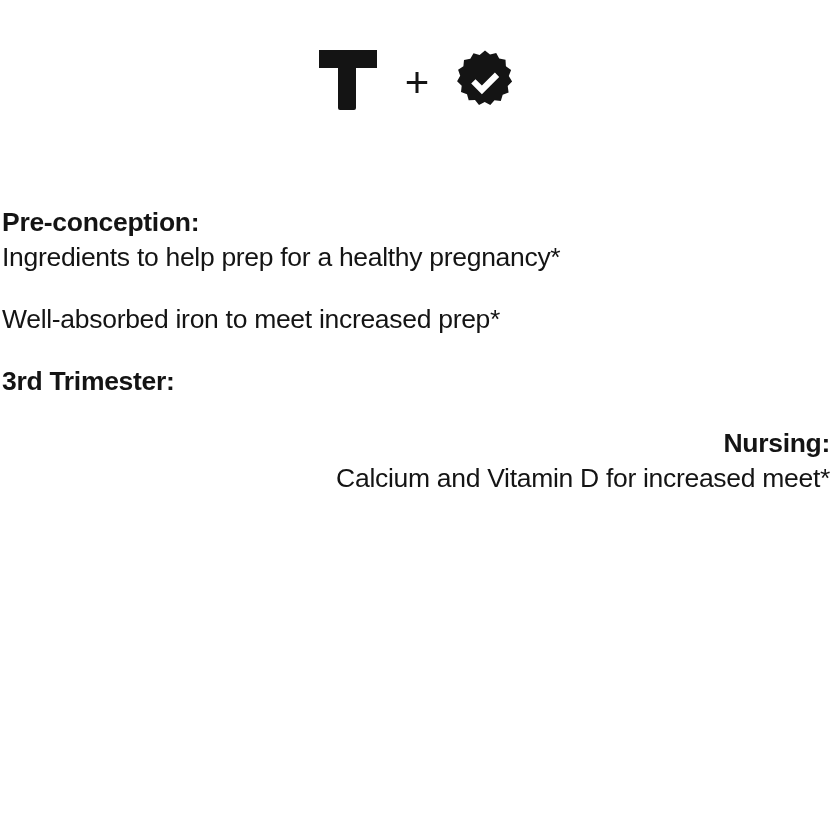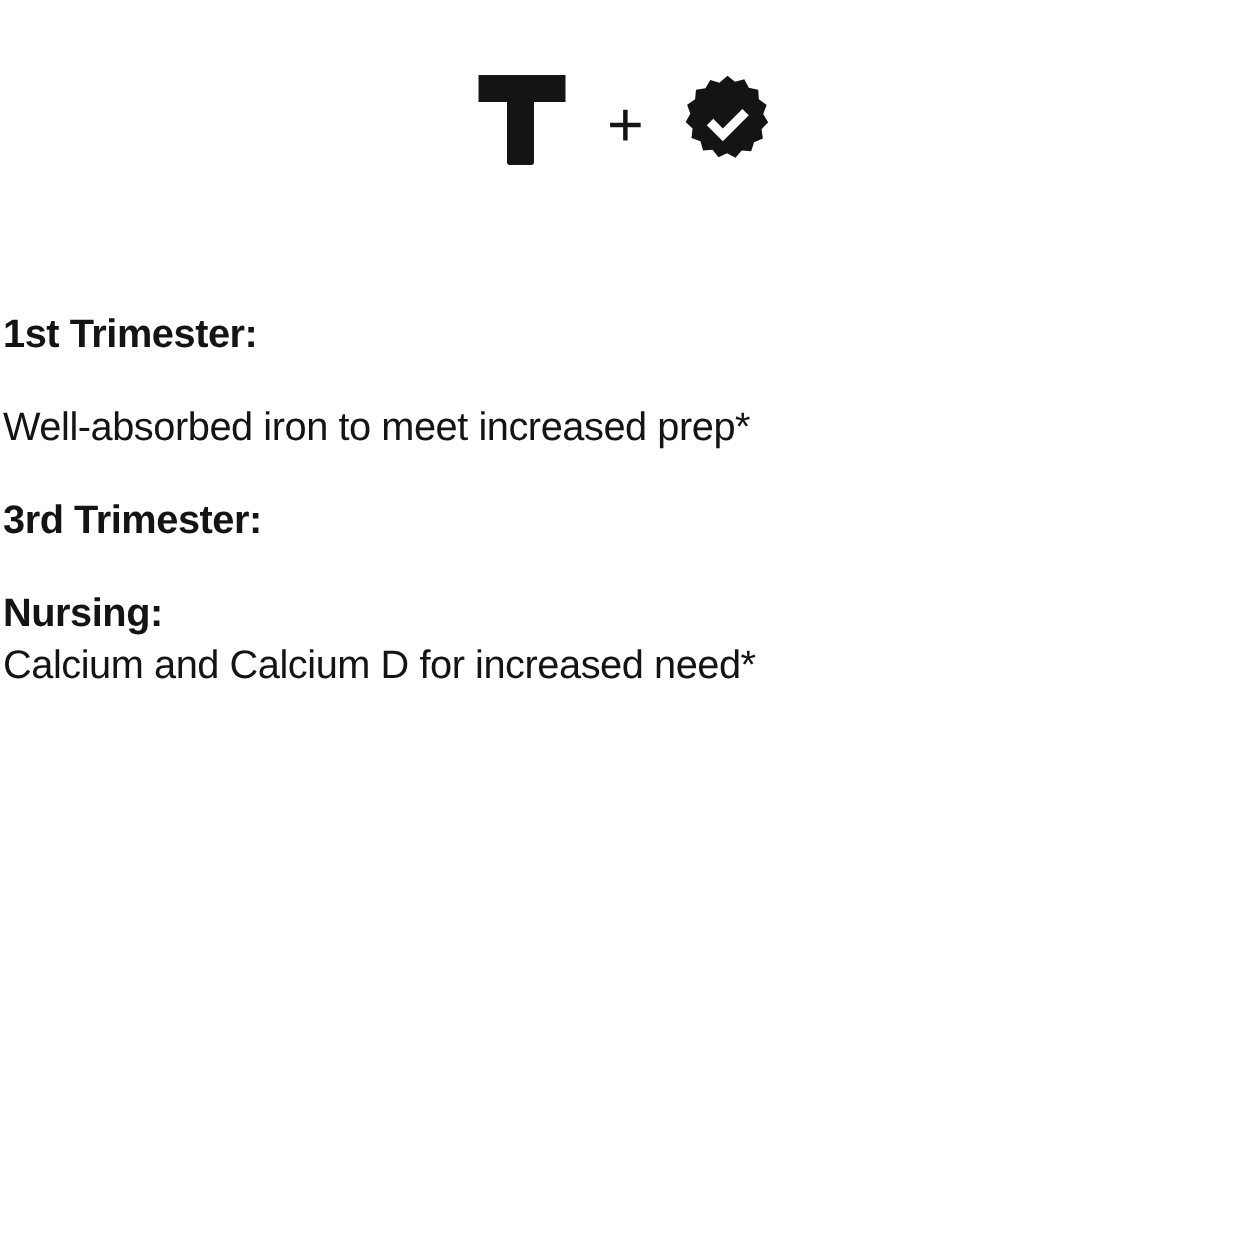--- a/index.html
+++ b/index.html
@@ -56,20 +56,21 @@
     left: 0;
     width: 832px;
     padding: 0 2px;
     box-sizing: border-box;
   }
   .block {
     margin-bottom: 27px;
   }
   .block:last-child {
     margin-bottom: 0;
+    text-align: right;
   }
   .block-title {
     font-size: 26.5px;
     font-weight: bold;
     line-height: 1.32;
     letter-spacing: -0.3px;
     color: #141414;
     margin: 0;
   }
   .block-body {
@@ -98,33 +99,36 @@
       <svg width="60" height="60" viewBox="0 0 60 60" aria-hidden="true">
         <path fill="#141414" d="M30 1.5
           l5.0 4.0 6.2 -1.6 3.0 5.6 6.3 1.3 0.4 6.4 5.2 3.8 -2.3 6.0 3.3 5.5 -4.4 4.6 0.9 6.3 -5.9 2.4 -1.9 6.1 -6.3 -0.6 -4.2 4.8 -5.6 -3.0 -5.7 2.8 -4.0 -5.0 -6.3 0.4 -1.7 -6.1 -6.0 -2.2 0.7 -6.3 -4.6 -4.4 3.1 -5.5 -2.1 -6.0 5.3 -3.6 0.6 -6.3 6.3 -1.1 3.2 -5.5 6.1 1.8 Z"></path>
         <path fill="#ffffff" d="M20.5 30.2 l6.4 6.4 13.0 -13.0 4.3 4.3 -17.3 17.3 -10.7 -10.7 Z"></path>
       </svg>
     </span>
   </div>
 
   <div class="content">
 
+    <div class="block">
+      <p class="block-title">Pre-conception:</p>
+      <p class="block-body">Ingredients to help prep for a healthy pregnancy*</p>
+    </div>
 
     <div class="block">
-      <p class="block-title">1st Trimester:</p>
     </div>
 
     <div class="block">
       <p class="block-body">Well-absorbed iron to meet increased prep*</p>
     </div>
 
     <div class="block">
       <p class="block-title">3rd Trimester:</p>
     </div>
 
     <div class="block">
       <p class="block-title">Nursing:</p>
-      <p class="block-body">Calcium and Calcium D for increased need*</p>
+      <p class="block-body">Calcium and Vitamin D for increased meet*</p>
     </div>
 
   </div>
 
 </div>
 
 </body></html>

